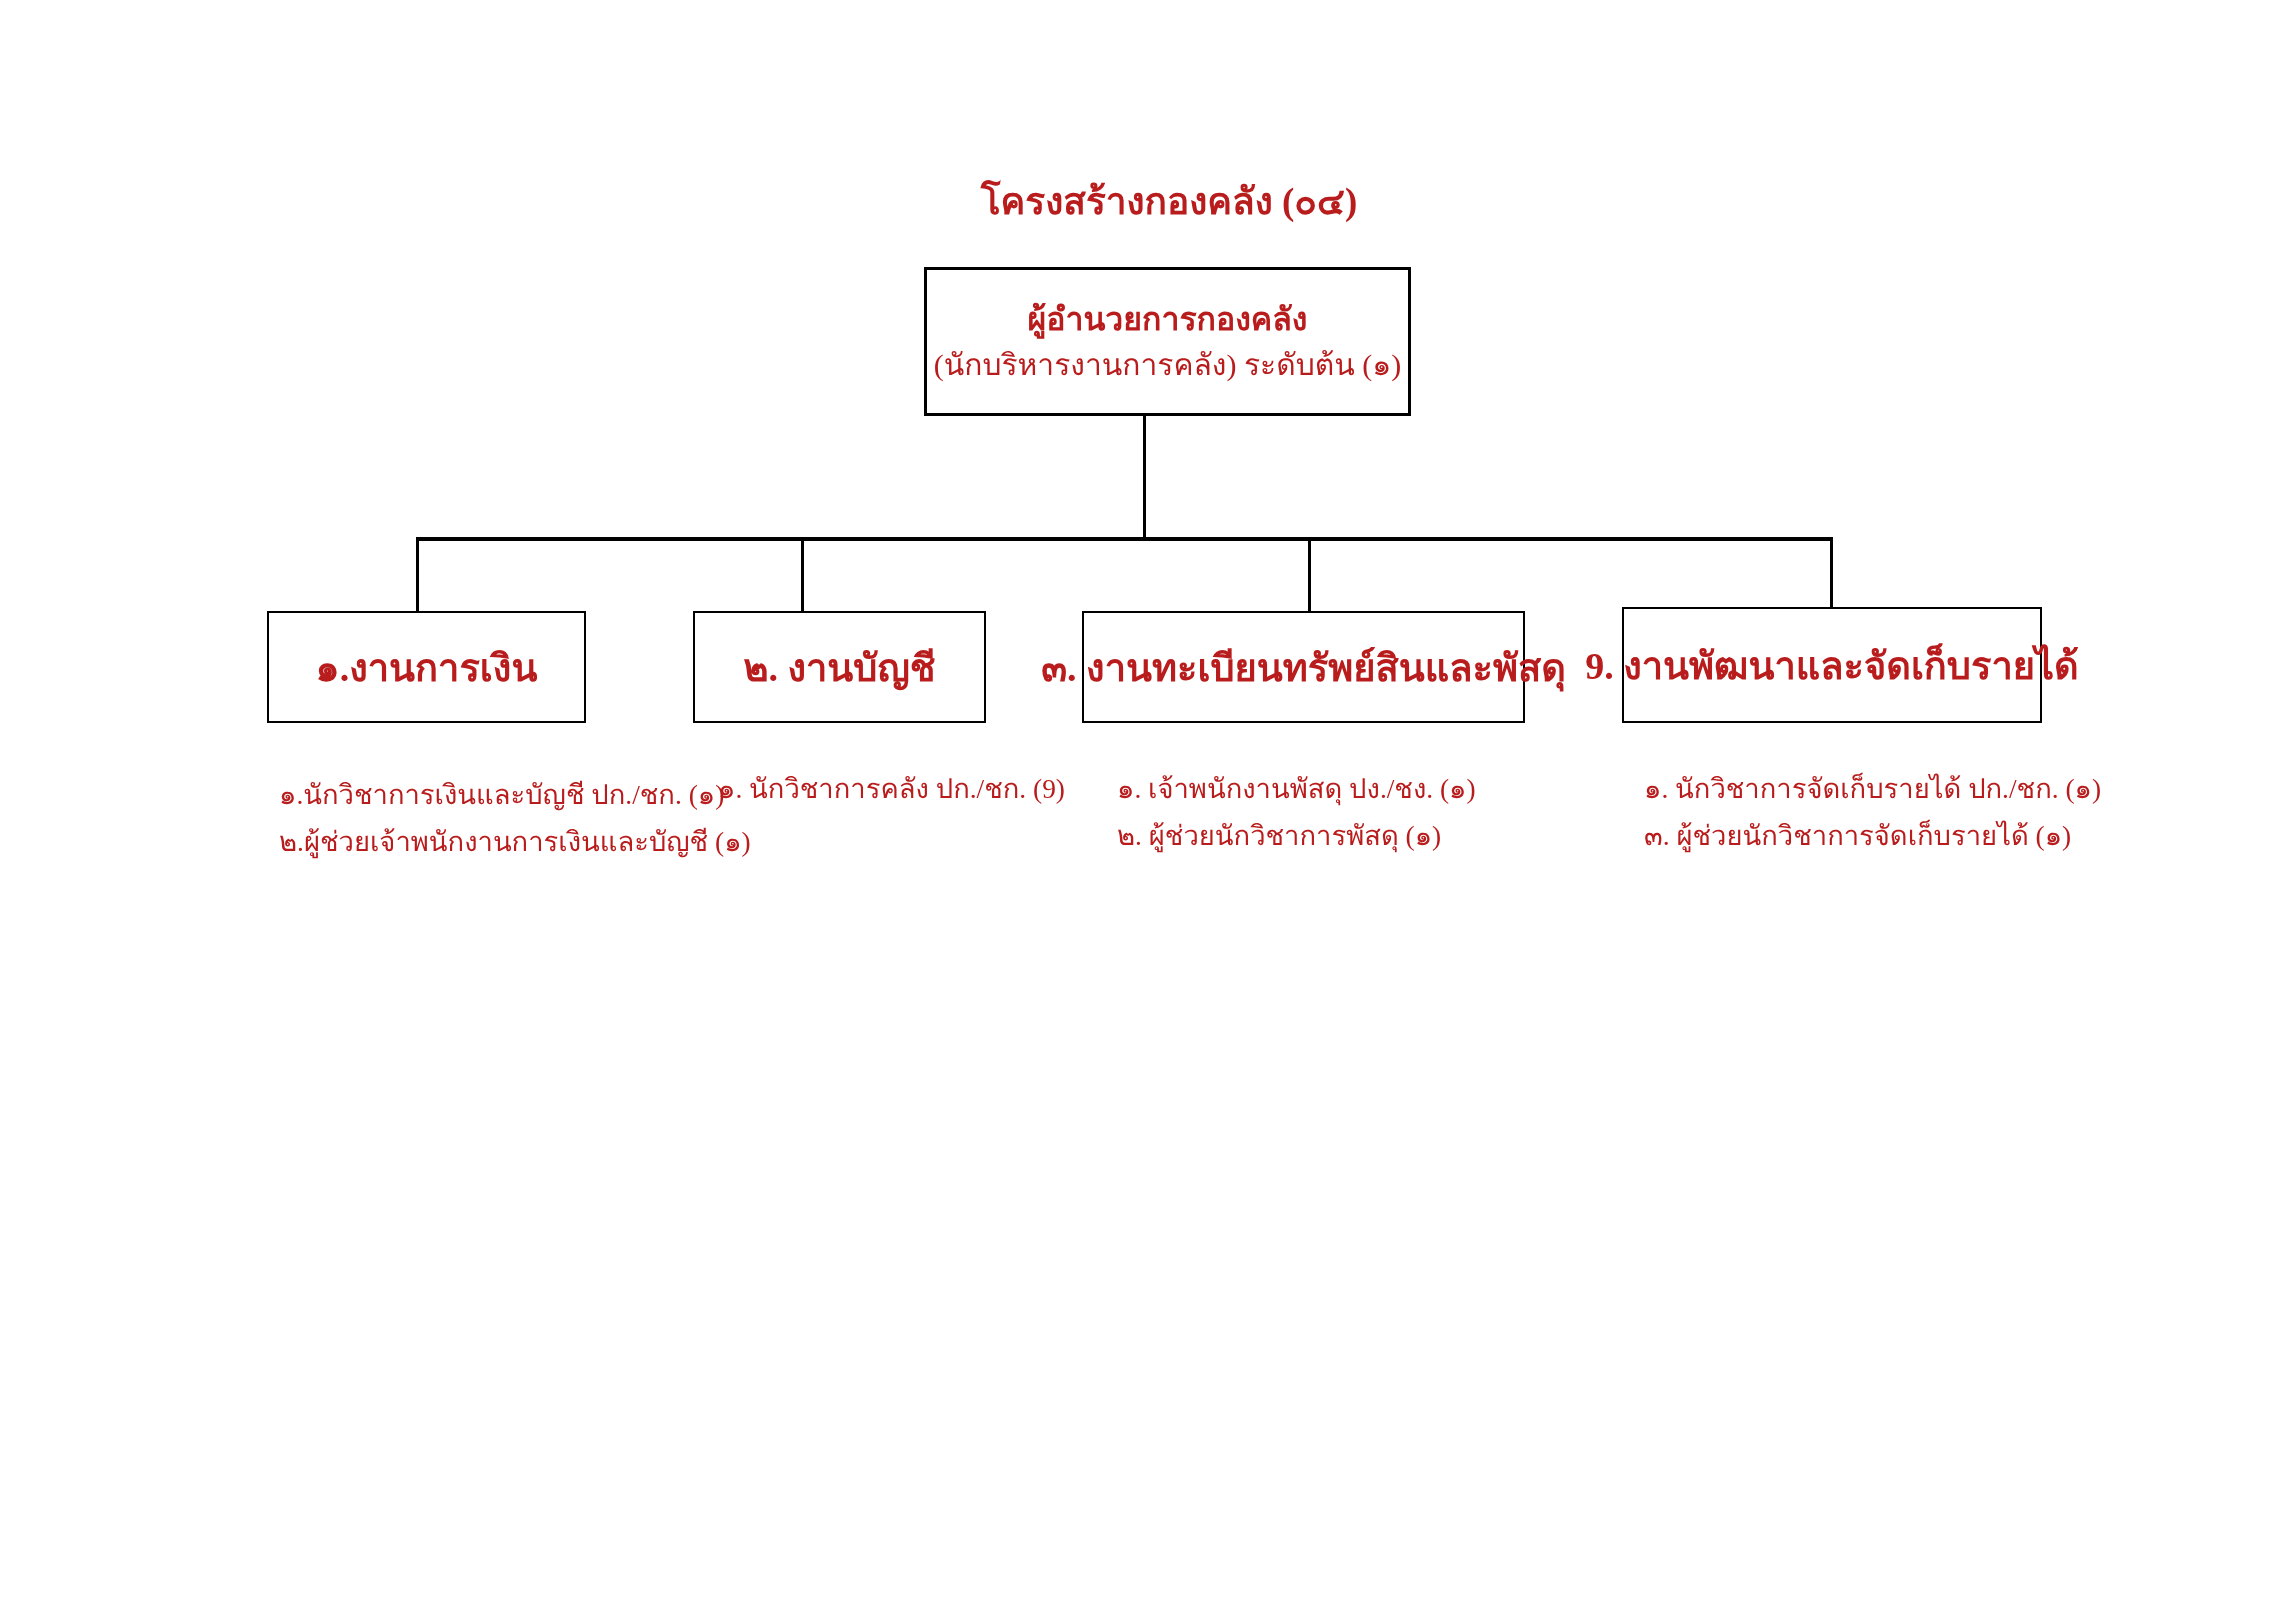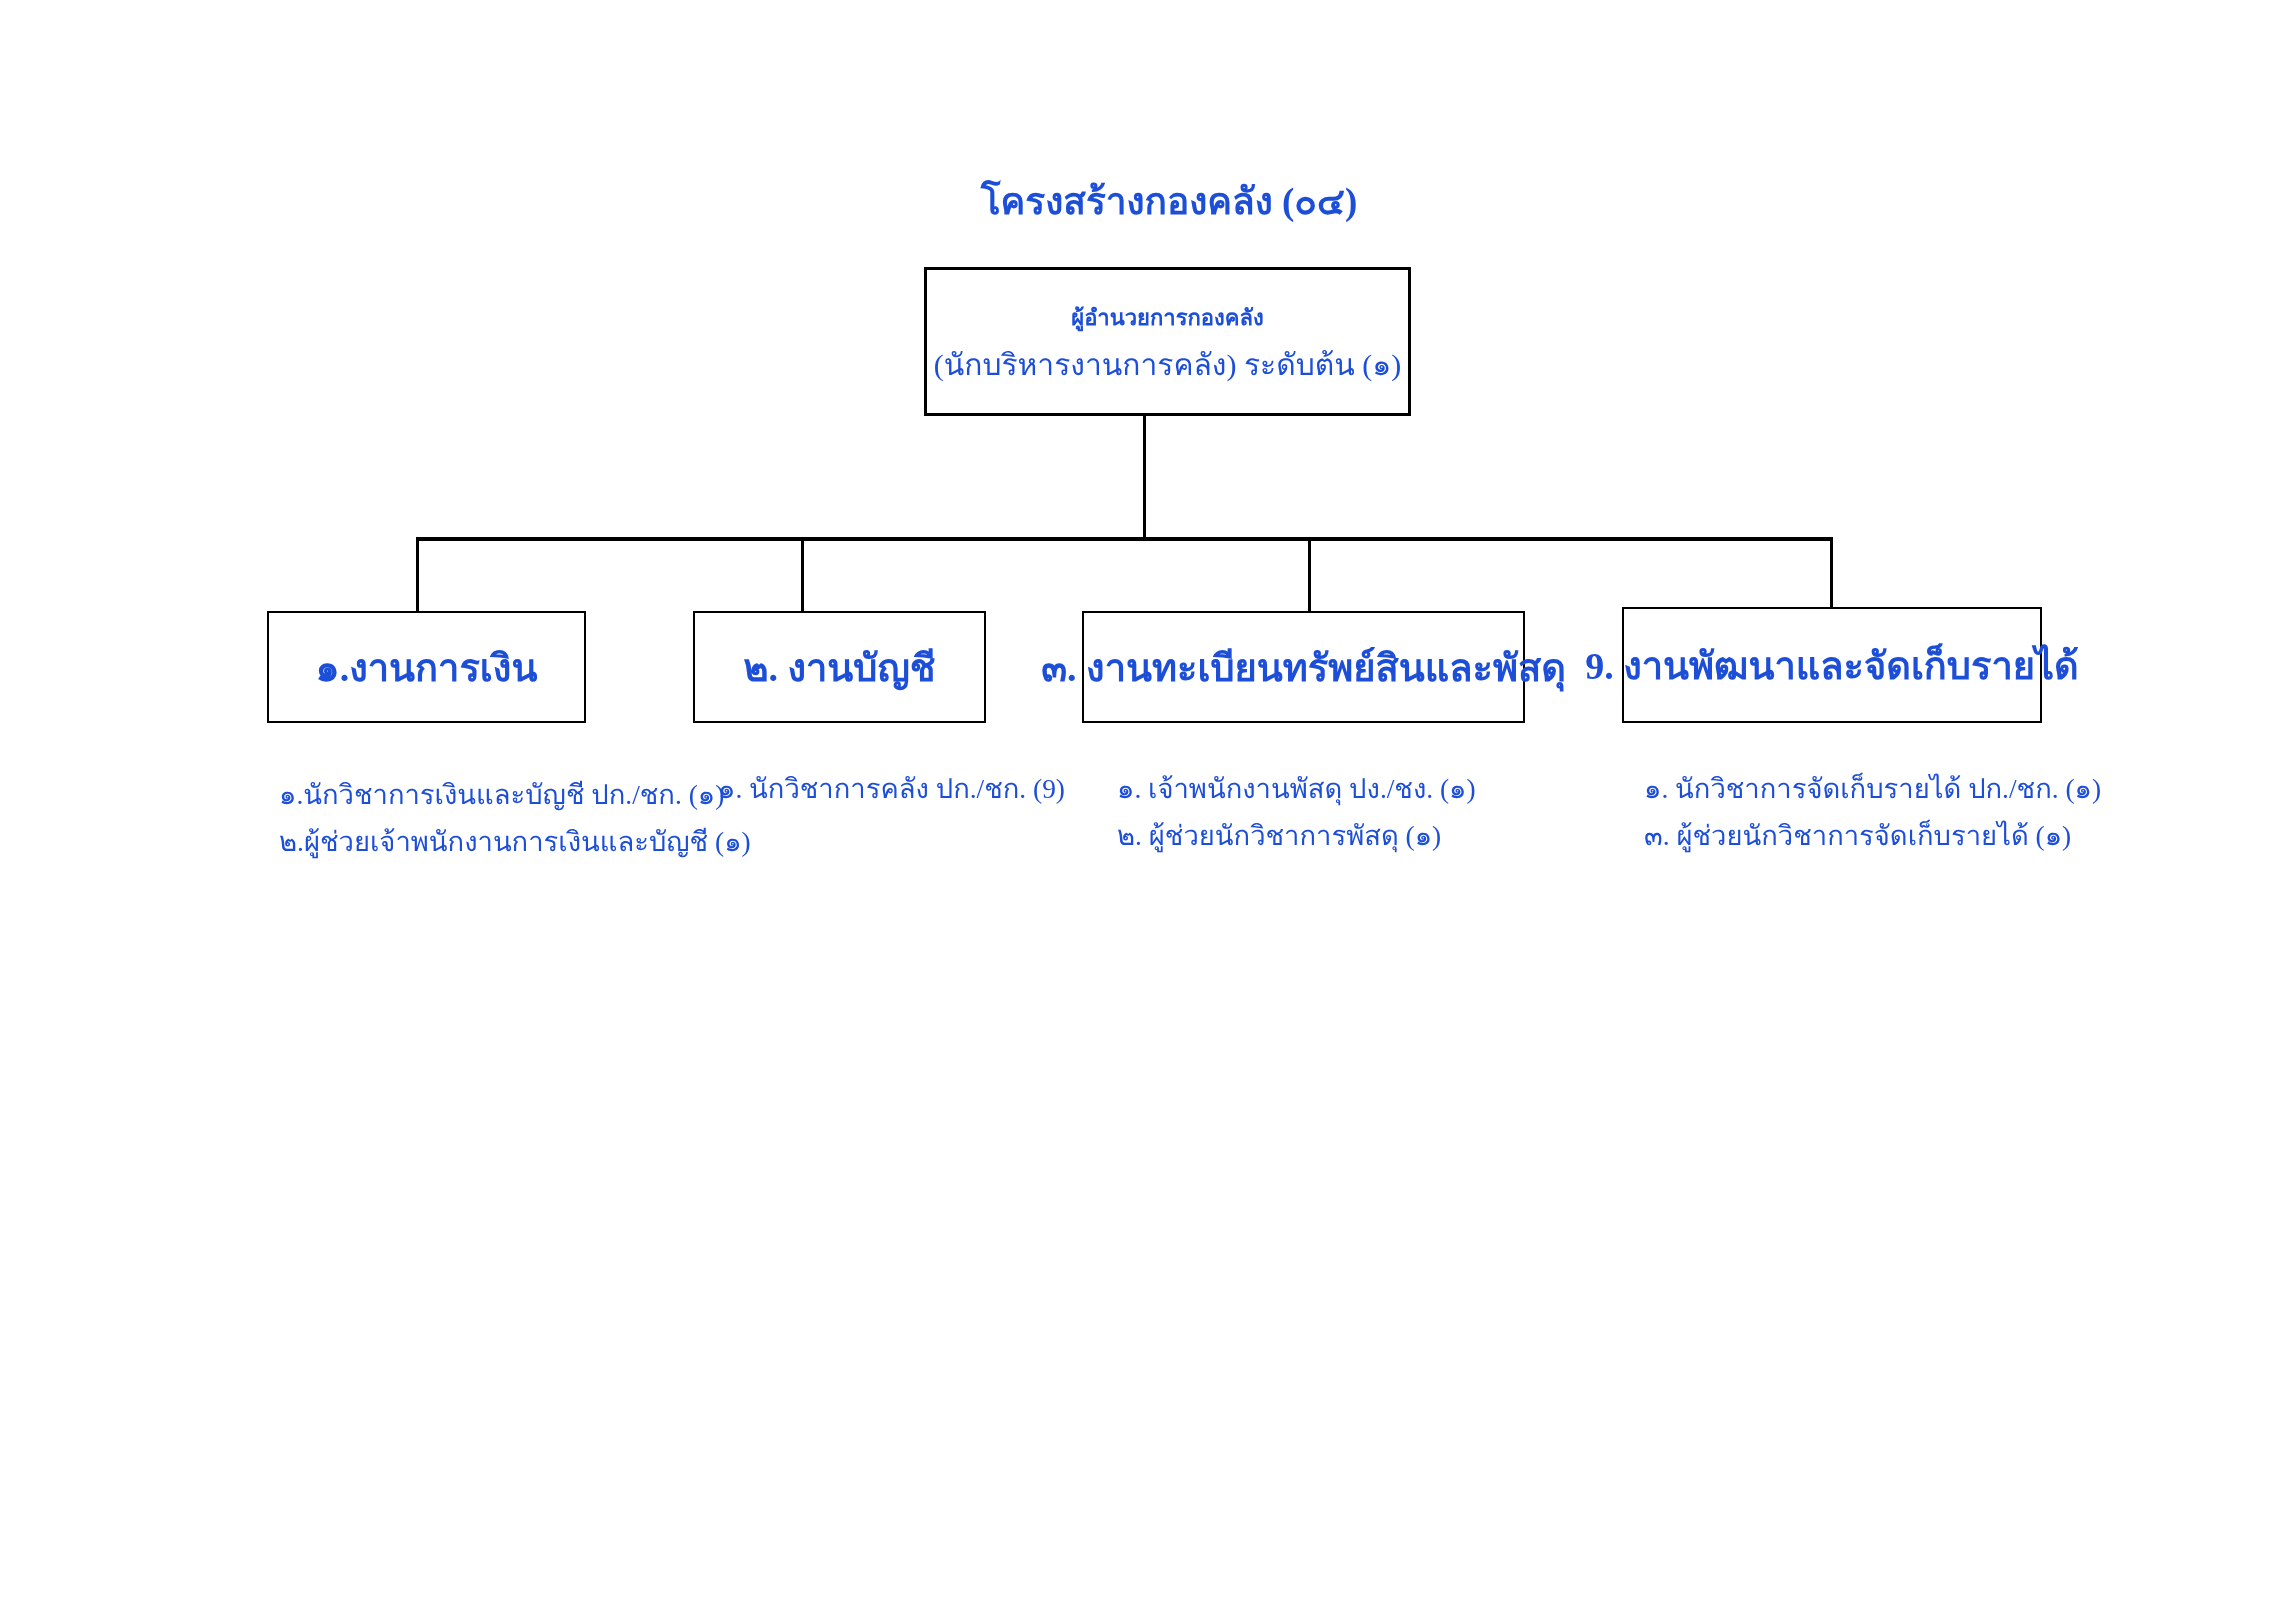--- a/index.html
+++ b/index.html
@@ -6,21 +6,21 @@
     margin: 0;
     padding: 0;
     background: #ffffff;
   }
   #canvas {
     position: relative;
     width: 2293px;
     height: 1621px;
     background: #ffffff;
     font-family: "Liberation Serif", "DejaVu Serif", serif;
-    color: #1d4ed8;
+    color: #b91c1c;
     overflow: hidden;
   }
   .title {
     position: absolute;
     left: 826px;
     top: 179px;
     width: 686px;
     text-align: center;
     font-size: 37px;
     font-weight: bold;
@@ -39,25 +39,24 @@
     box-sizing: border-box;
   }
   .root-box {
     left: 924px;
     top: 267px;
     width: 487px;
     height: 149px;
     border-width: 3.9px;
   }
   .root-box .root-title {
-    font-size: 22px;
+    font-size: 32px;
     font-weight: bold;
     line-height: 45px;
     white-space: nowrap;
-    font-family: Liberation Mono, monospace;
   }
   .root-box .root-subtitle {
     font-size: 30px;
     font-weight: normal;
     line-height: 45px;
     white-space: nowrap;
   }
   .dept-box {
     font-size: 38px;
     font-weight: bold;

